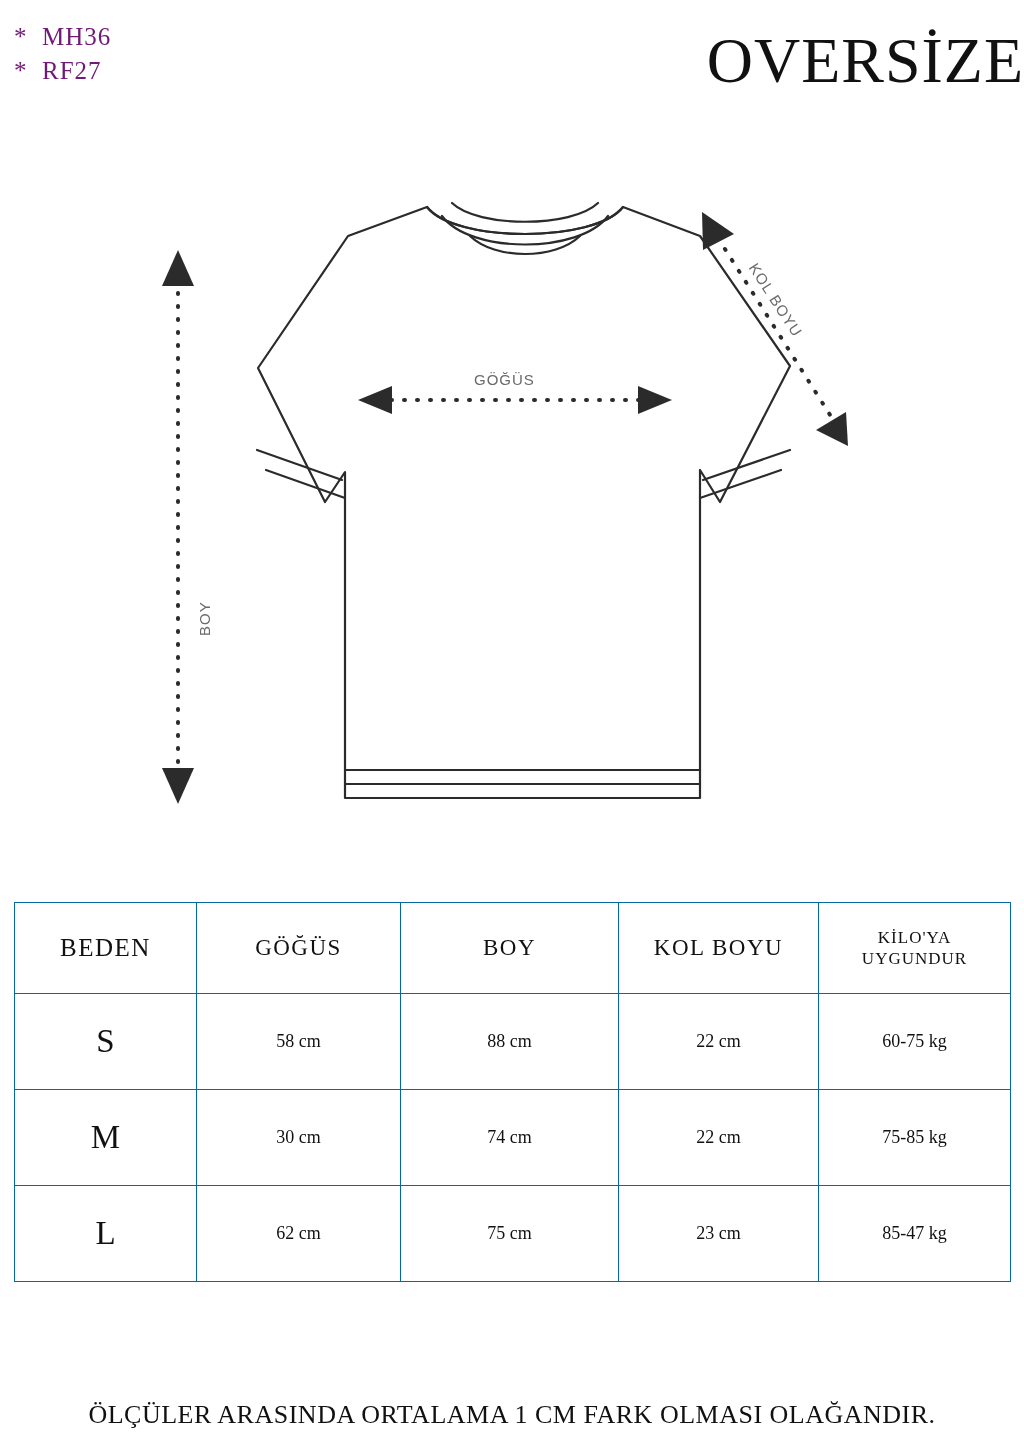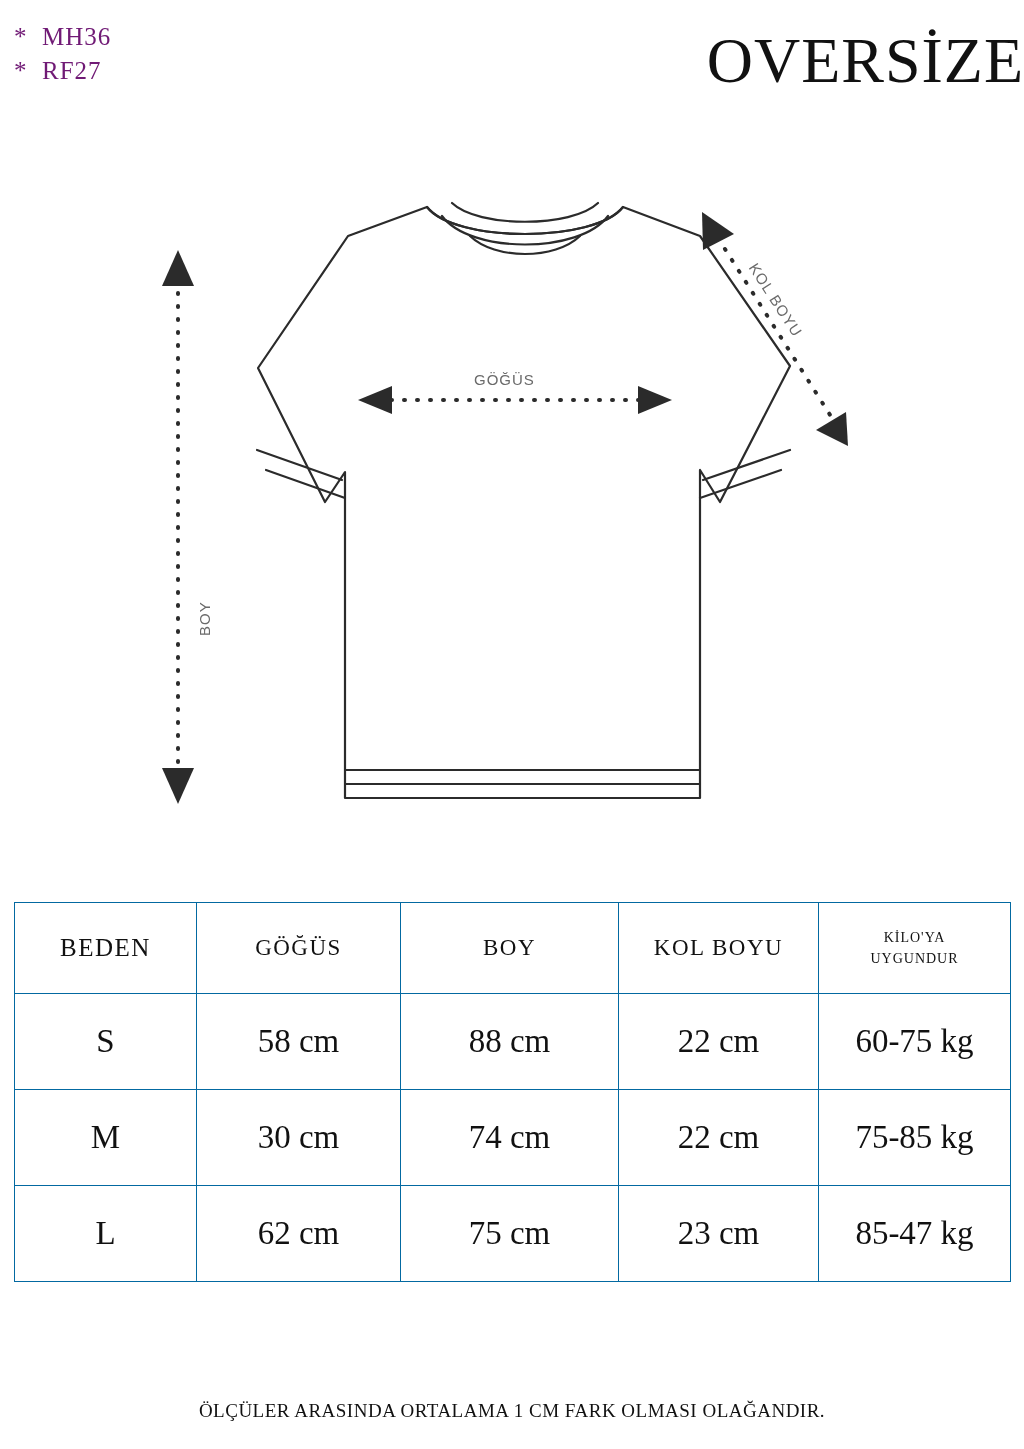--- a/index.html
+++ b/index.html
@@ -92,45 +92,45 @@
     color: #111;
   }
   table.size-table thead th {
     height: 88px;
     font-weight: 400;
     font-size: 23px;
     letter-spacing: 1.5px;
     vertical-align: middle;
   }
   table.size-table thead th.first { font-size: 25px; }
-  table.size-table thead th.kilo { font-size: 14px; line-height: 21px; letter-spacing: 1px;}
+  table.size-table thead th.kilo { font-size: 17px; line-height: 21px; letter-spacing: 1px;}
   table.size-table tbody td { height: 93px; vertical-align: middle; }
   table.size-table tbody td.size-name { font-size: 33px; }
-  table.size-table tbody td.val { font-size: 33px; margin-left: 39px; }
+  table.size-table tbody td.val { font-size: 18px; margin-left: 39px; }
 
   
   thead th:nth-child(1) { border-top-left-radius: 14px; border-top-right-radius: 14px; }
   thead th:nth-child(2),
   thead th:nth-child(3),
   thead th:nth-child(4),
   thead th:nth-child(5) { border-top-left-radius: 14px; border-top-right-radius: 14px; }
 
   col.c1 { width: 182px; }
   col.c2 { width: 204px; }
   col.c3 { width: 218px; }
   col.c4 { width: 200px; }
   col.c5 { width: 192px; }
 
   .footnote {
     position: absolute;
     left: 0; right: 0;
     top: 1400px;
     text-align: center;
     font-family: "Liberation Serif", serif;
-    font-size: 19px;
+    font-size: 26px;
     letter-spacing: 0.5px;
     color: #111;
   }
 </style>
 </head>
 <body>
 
 <div class="codes">
   <div>*  MH36</div>
   <div>*  RF27</div>

